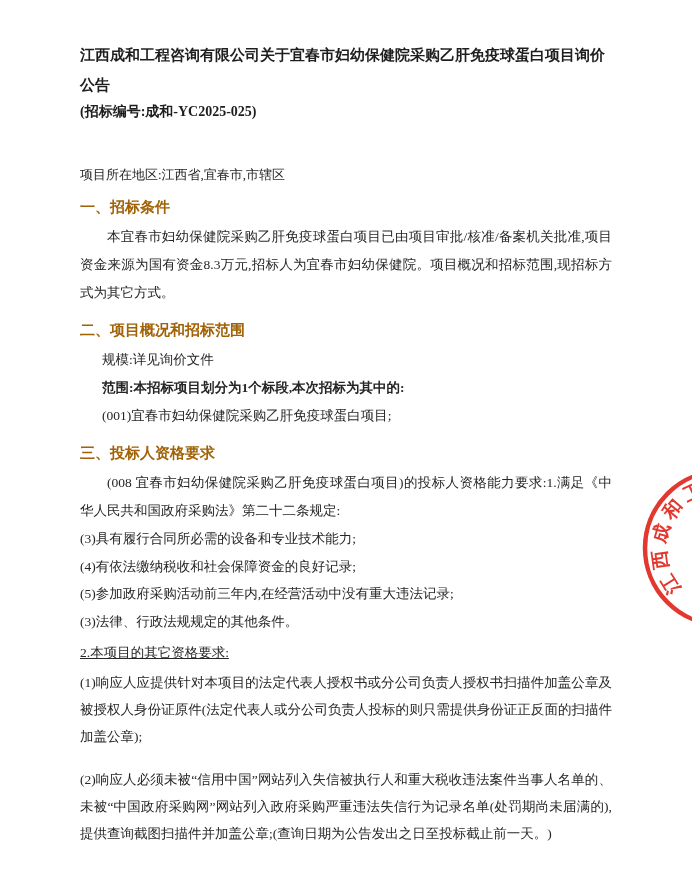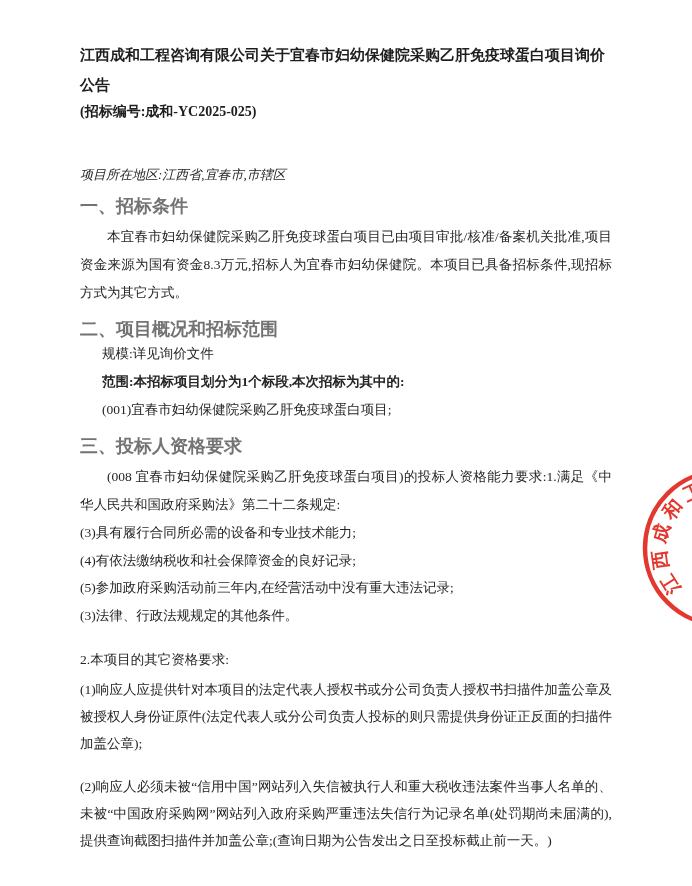--- a/index.html
+++ b/index.html
@@ -23,26 +23,26 @@
     color:#1e1e1e;
   }
   .tender-no {
     margin-top:2px;
     font-size:14px; line-height:20px;
     font-weight:bold; 
     color:#1e1e1e;
   }
   .location {
     margin-top:44px;
-    font-size:13px; line-height:18px;font-style:italic;
+    font-size:13px; line-height:18px;
   }
   .sec-heading {
     margin-top:13px;
-    font-size:18px; line-height:20px;
-    font-weight:bold; color:#737373;font-family:Liberation Mono, monospace;
+    font-size:15px; line-height:20px;
+    font-weight:bold; color:#a16207;
   }
   .para {
     margin:6px 0 0 0;
     font-size:13.5px; line-height:28px;
     text-align:justify;
   }
   .indent { text-indent:2em; }
   .sub-line {
     margin:0 0 0 22px;
     font-size:13.5px; line-height:28px;
@@ -66,36 +66,36 @@
 
 <div class="page">
   <div class="doc">
 
     <div class="title">江西成和工程咨询有限公司关于宜春市妇幼保健院采购乙肝免疫球蛋白项目询价公告</div>
     <div class="tender-no">(招标编号:成和-YC2025-025)</div>
 
     <div class="location">项目所在地区:江西省,宜春市,市辖区</div>
 
     <div class="sec-heading">一、招标条件</div>
-    <p class="para indent">本宜春市妇幼保健院采购乙肝免疫球蛋白项目已由项目审批/核准/备案机关批准,项目资金来源为国有资金8.3万元,招标人为宜春市妇幼保健院。本项目已具备招标条件,现招标方式为其它方式。</p>
+    <p class="para indent">本宜春市妇幼保健院采购乙肝免疫球蛋白项目已由项目审批/核准/备案机关批准,项目资金来源为国有资金8.3万元,招标人为宜春市妇幼保健院。项目概况和招标范围,现招标方式为其它方式。</p>
 
     <div class="sec-heading">二、项目概况和招标范围</div>
-    <p class="sub-line" style="">规模:详见询价文件</p>
+    <p class="sub-line" style="margin-top:6px;">规模:详见询价文件</p>
     <p class="sub-line bold">范围:本招标项目划分为1个标段,本次招标为其中的:</p>
     <p class="sub-line">(001)宜春市妇幼保健院采购乙肝免疫球蛋白项目;</p>
 
     <div class="sec-heading">三、投标人资格要求</div>
     <p class="para indent">(008 宜春市妇幼保健院采购乙肝免疫球蛋白项目)的投标人资格能力要求:1.满足《中华人民共和国政府采购法》第二十二条规定:</p>
 
     <p class="list-line">(3)具有履行合同所必需的设备和专业技术能力;</p>
     <p class="list-line">(4)有依法缴纳税收和社会保障资金的良好记录;</p>
     <p class="list-line">(5)参加政府采购活动前三年内,在经营活动中没有重大违法记录;</p>
     <p class="list-line">(3)法律、行政法规规定的其他条件。</p>
 
-    <p class="list-line" style="margin-top:17px;">2.本项目的其它资格要求:</p>
+    <p class="list-line" style="margin-top:4px;text-decoration:underline;">2.本项目的其它资格要求:</p>
     <p class="para tight" style="margin-top:2px;font-family:Liberation Serif, serif;">(1)响应人应提供针对本项目的法定代表人授权书或分公司负责人授权书扫描件加盖公章及被授权人身份证原件(法定代表人或分公司负责人投标的则只需提供身份证正反面的扫描件加盖公章);</p>
     <p class="para tight" style="margin-top:16px;">(2)响应人必须未被“信用中国”网站列入失信被执行人和重大税收违法案件当事人名单的、未被“中国政府采购网”网站列入政府采购严重违法失信行为记录名单(处罚期尚未届满的),提供查询截图扫描件并加盖公章;(查询日期为公告发出之日至投标截止前一天。)</p>
 
   </div>
 
   <div class="seal">
     <svg width="170" height="170" viewBox="0 0 170 170">
       <circle cx="85" cy="85" r="77" fill="none" stroke-width="4.5" stroke="#e0281e"></circle>
       <path id="sealTextPath" fill="none" d="M 44.7 125.3 A 57 57 0 0 1 125.3 44.7 A 57 57 0 0 1 125.3 125.3"></path>
       <text font-size="19" font-weight="bold" letter-spacing="5" font-family="'Liberation Serif','DejaVu Serif',serif" fill="#e0281e">

